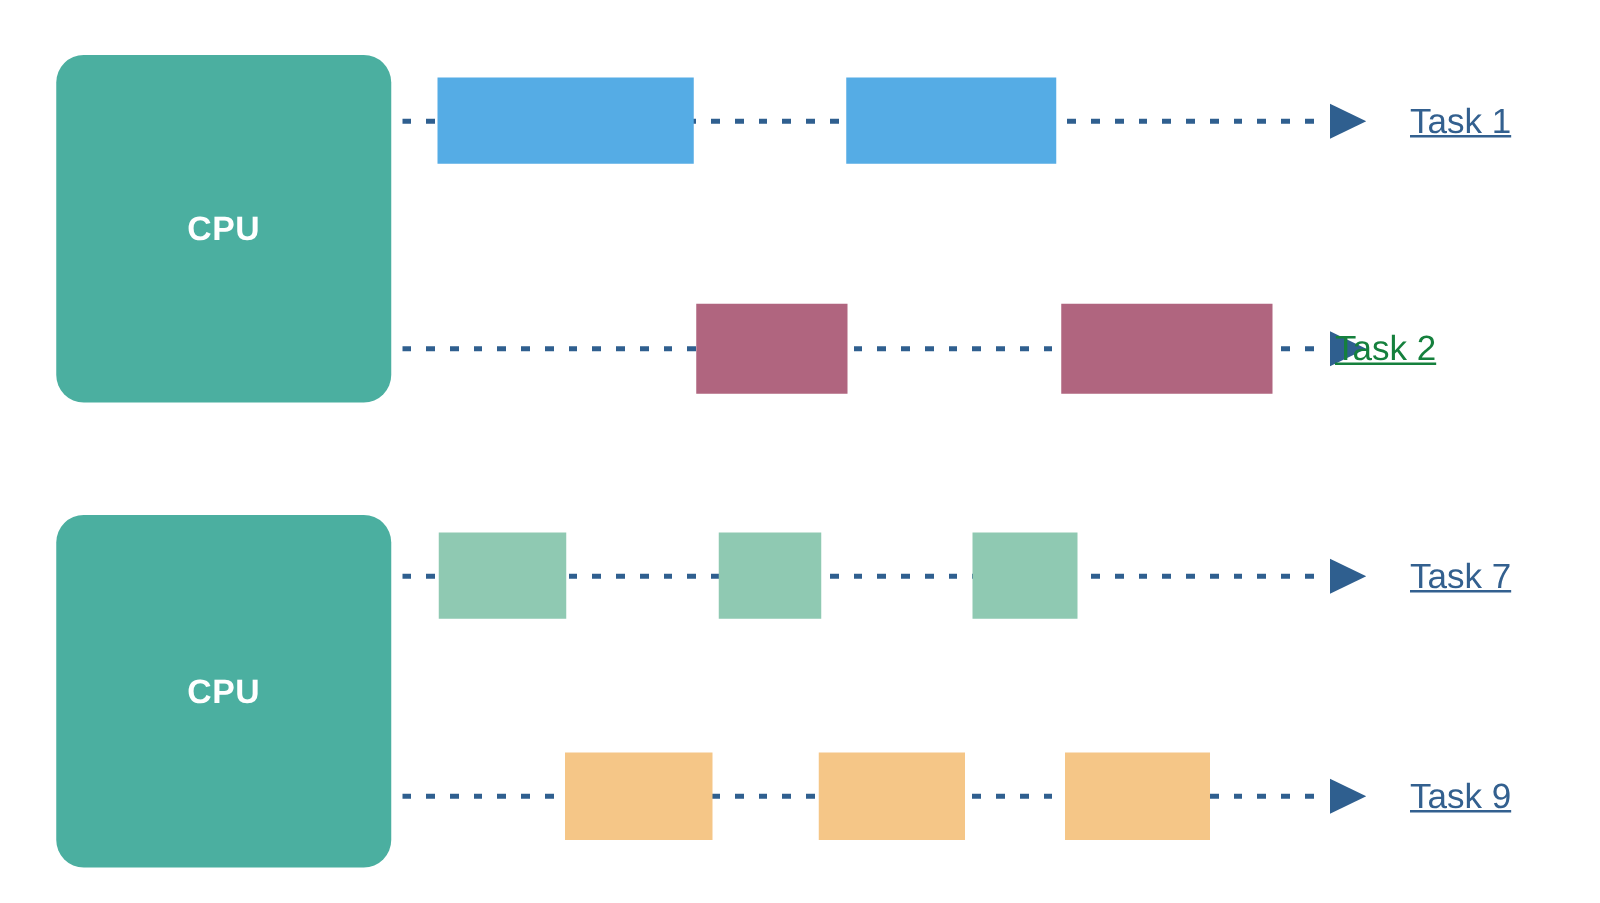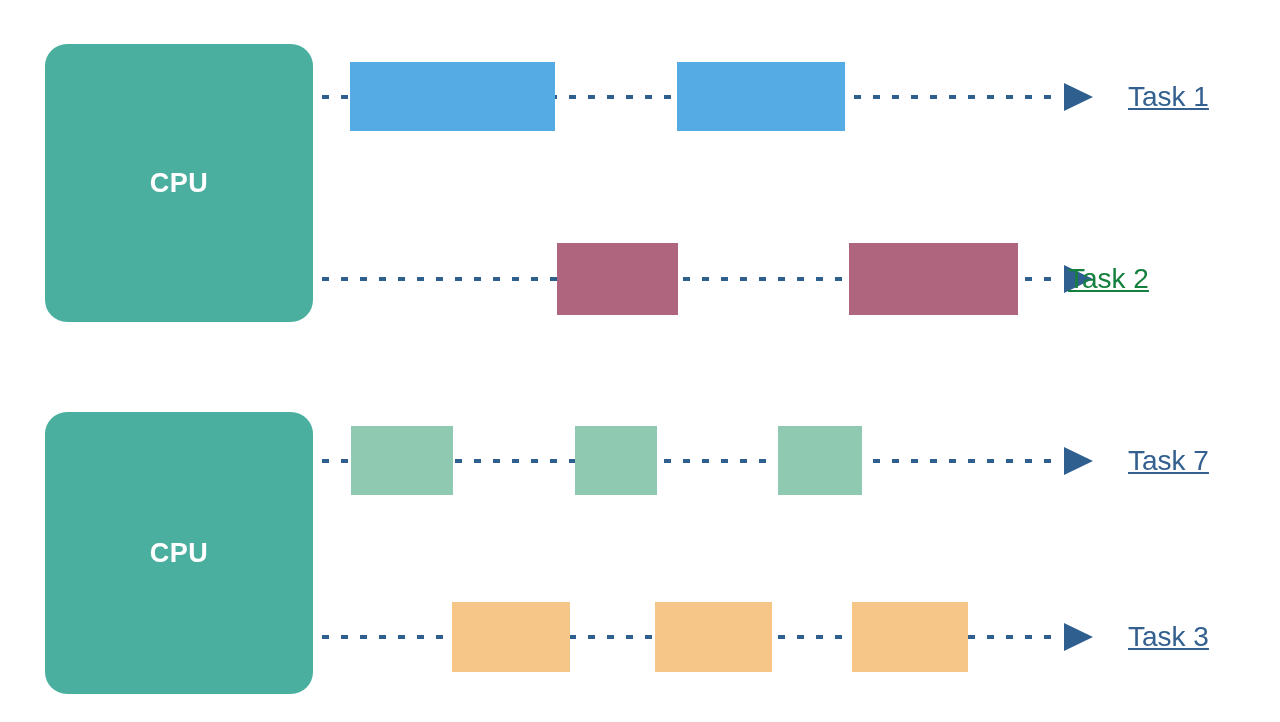--- a/index.html
+++ b/index.html
@@ -98,14 +98,14 @@
     <div class="task-bar" style="left: 778px; top: 426px; width: 84px; height: 69px; background: rgb(143, 201, 178);"></div>
     <div class="arrow-head" style="left: 1064px; top: 447px; border-left: 29px solid rgb(47, 95, 143);"></div>
     <div class="task-label" style="left: 1128px; top: 447px; color: rgb(51, 96, 143);">Task 7</div>
     <div class="timeline" style="left: 322px; top: 637px; width: 740px;">
       <div class="dash-line" style="background-image: repeating-linear-gradient(to right, rgb(47, 95, 143) 0px, rgb(47, 95, 143) 7px, rgba(0, 0, 0, 0) 7px, rgba(0, 0, 0, 0) 19px);"></div>
     </div>
     <div class="task-bar" style="left: 452px; top: 602px; width: 118px; height: 70px; background: rgb(245, 198, 135);"></div>
     <div class="task-bar" style="left: 655px; top: 602px; width: 117px; height: 70px; background: rgb(245, 198, 135);"></div>
     <div class="task-bar" style="left: 852px; top: 602px; width: 116px; height: 70px; background: rgb(245, 198, 135);"></div>
     <div class="arrow-head" style="left: 1064px; top: 623px; border-left: 29px solid rgb(47, 95, 143);"></div>
-    <div class="task-label" style="left: 1128px; top: 623px; color: rgb(51, 96, 143);">Task 3</div>
+    <div class="task-label" style="left: 1128px; top: 623px; color: rgb(51, 96, 143);">Task 9</div>
   </div>
 
 </body></html>

